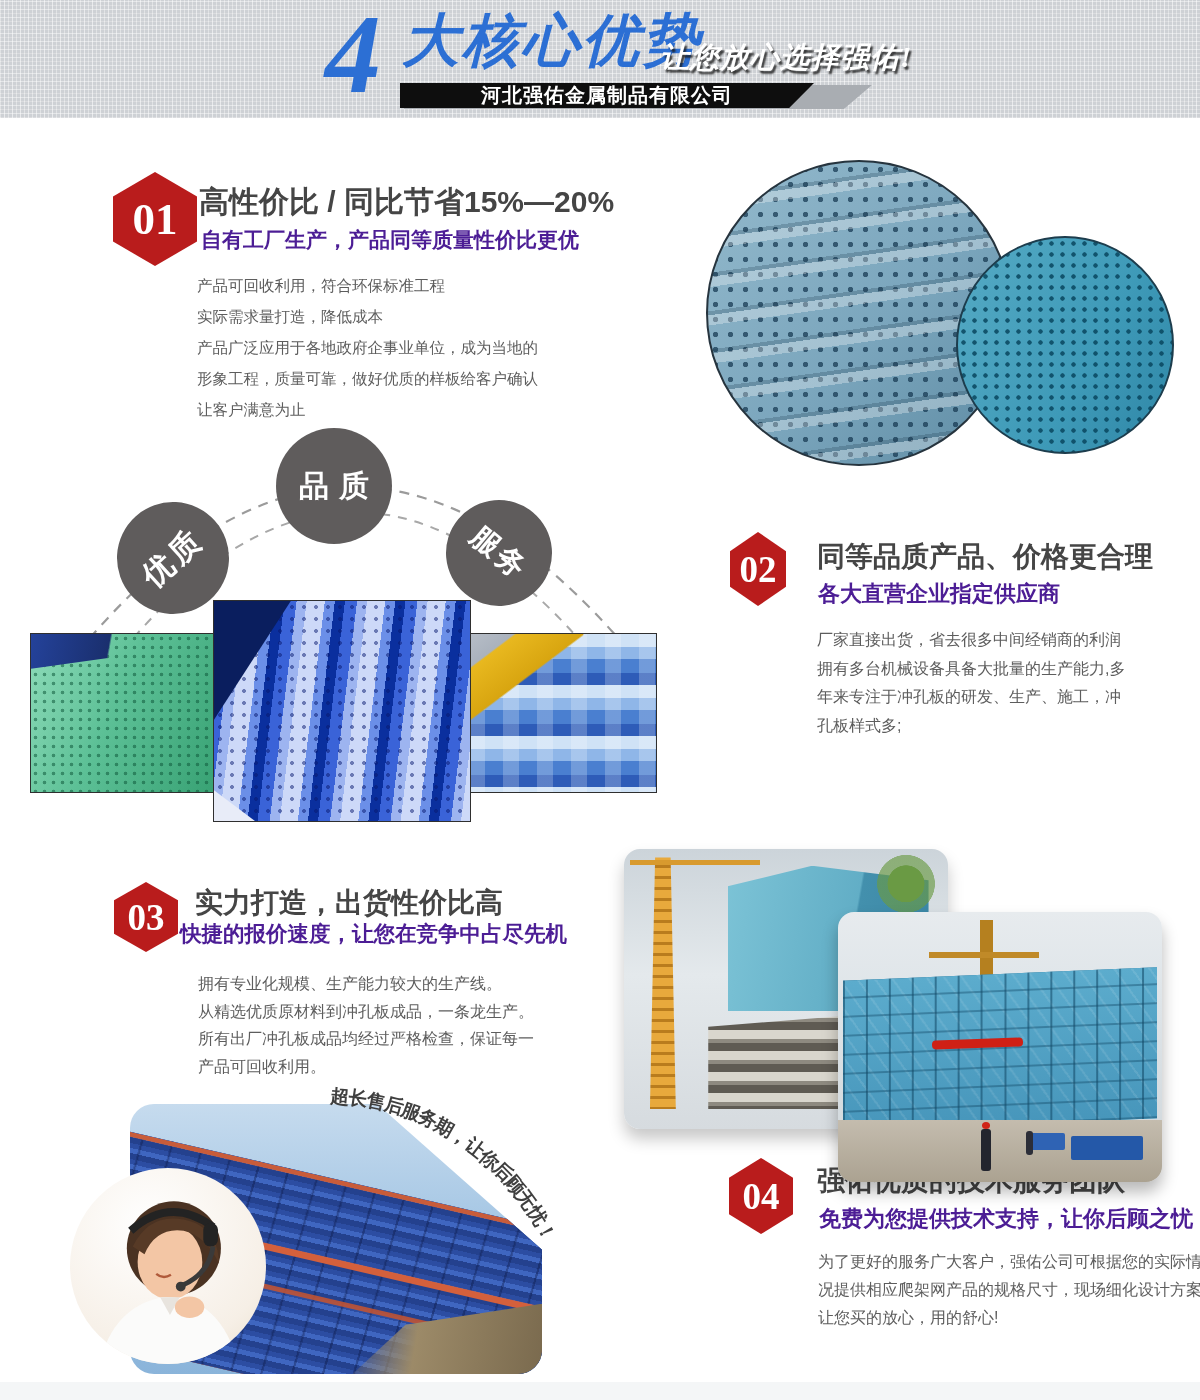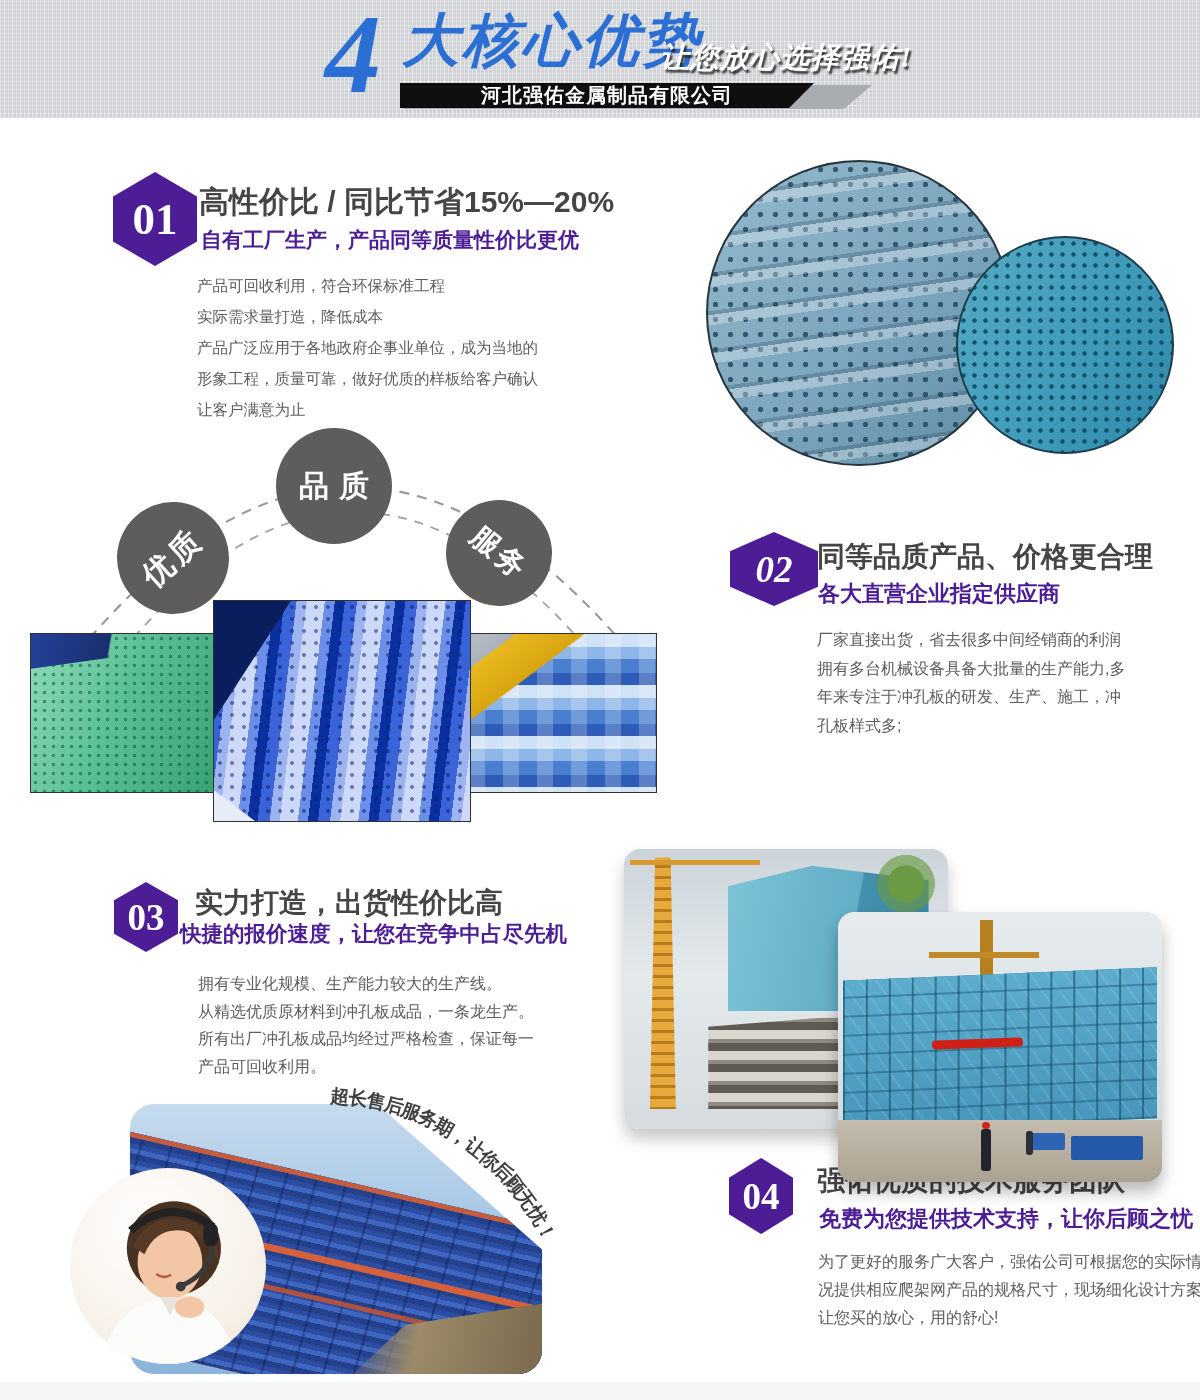--- a/index.html
+++ b/index.html
@@ -20,36 +20,36 @@
   .header-tagline{position:absolute;left:660px;top:38px;font-size:29px;font-weight:700;font-style:italic;
     color:#ffffff;letter-spacing:1px;text-shadow:2px 3px 2px rgba(25,25,25,.85);font-family:"Liberation Serif",serif;}
   .bar-shadow{position:absolute;left:404px;top:85px;width:468px;height:24px;background:#a9adb2;
     clip-path:polygon(0 0,100% 0,94% 100%,0 100%);}
   .company-bar{position:absolute;left:400px;top:83px;width:414px;height:25px;background:#0e0e0e;
     clip-path:polygon(0 0,100% 0,94% 100%,0 100%);display:flex;align-items:center;justify-content:center;}
   .company-bar span{color:#fff;font-size:20px;font-weight:700;letter-spacing:1px;}
 
   
   .adv{position:absolute;}
-  .hex{position:absolute;left:0;top:0;background:#4c1d95;color:#fff;
+  .hex{position:absolute;left:0;top:0;background:#b91c1c;color:#fff;
     clip-path:polygon(50% 0,100% 26%,100% 74%,50% 100%,0 74%,0 26%);
     display:flex;align-items:center;justify-content:center;
     font-family:"Liberation Serif",serif;font-weight:700;}
   .adv .title{position:absolute;white-space:nowrap;font-weight:700;color:#454545;}
   .adv .subtitle{position:absolute;white-space:nowrap;font-weight:700;color:#4c1d95;font-family:"Liberation Serif",serif;text-align:center;}
   .adv .body{position:absolute;font-size:16px;color:#5d5d5d;white-space:nowrap;}
 
   .adv1{left:113px;top:172px;width:580px;height:260px;}
   .adv1 .hex{width:84px;height:94px;font-size:45px;}
   .adv1 .title{left:86px;top:10px;font-size:30px;font-family:"Liberation Sans",sans-serif;}
   .adv1 .subtitle{left:88px;top:54px;font-size:21px;}
   .adv1 .body{left:84px;top:98px;font-size:15.5px;line-height:31px;}
 
   .adv2{left:730px;top:532px;width:430px;height:220px;}
-  .adv2 .hex{width:88px;height:74px;font-size:37px;font-style:italic;}
+  .adv2 .hex{width:56px;height:74px;font-size:37px;}
   .adv2 .title{left:87px;top:6px;font-size:28px;font-family:"Liberation Serif",serif;}
   .adv2 .subtitle{left:88px;top:47px;font-size:22px;}
   .adv2 .body{left:87px;top:94px;line-height:28.5px;}
 
   .adv3{left:114px;top:880px;width:520px;height:200px;}
   .adv3 .hex{width:64px;height:70px;top:2px;font-size:37px;}
   .adv3 .title{left:81px;top:4px;font-size:28px;font-family:"Liberation Serif",serif;}
   .adv3 .subtitle{left:66px;top:39px;font-size:21.5px;}
   .adv3 .body{left:84px;top:90px;line-height:27.5px;}
 

